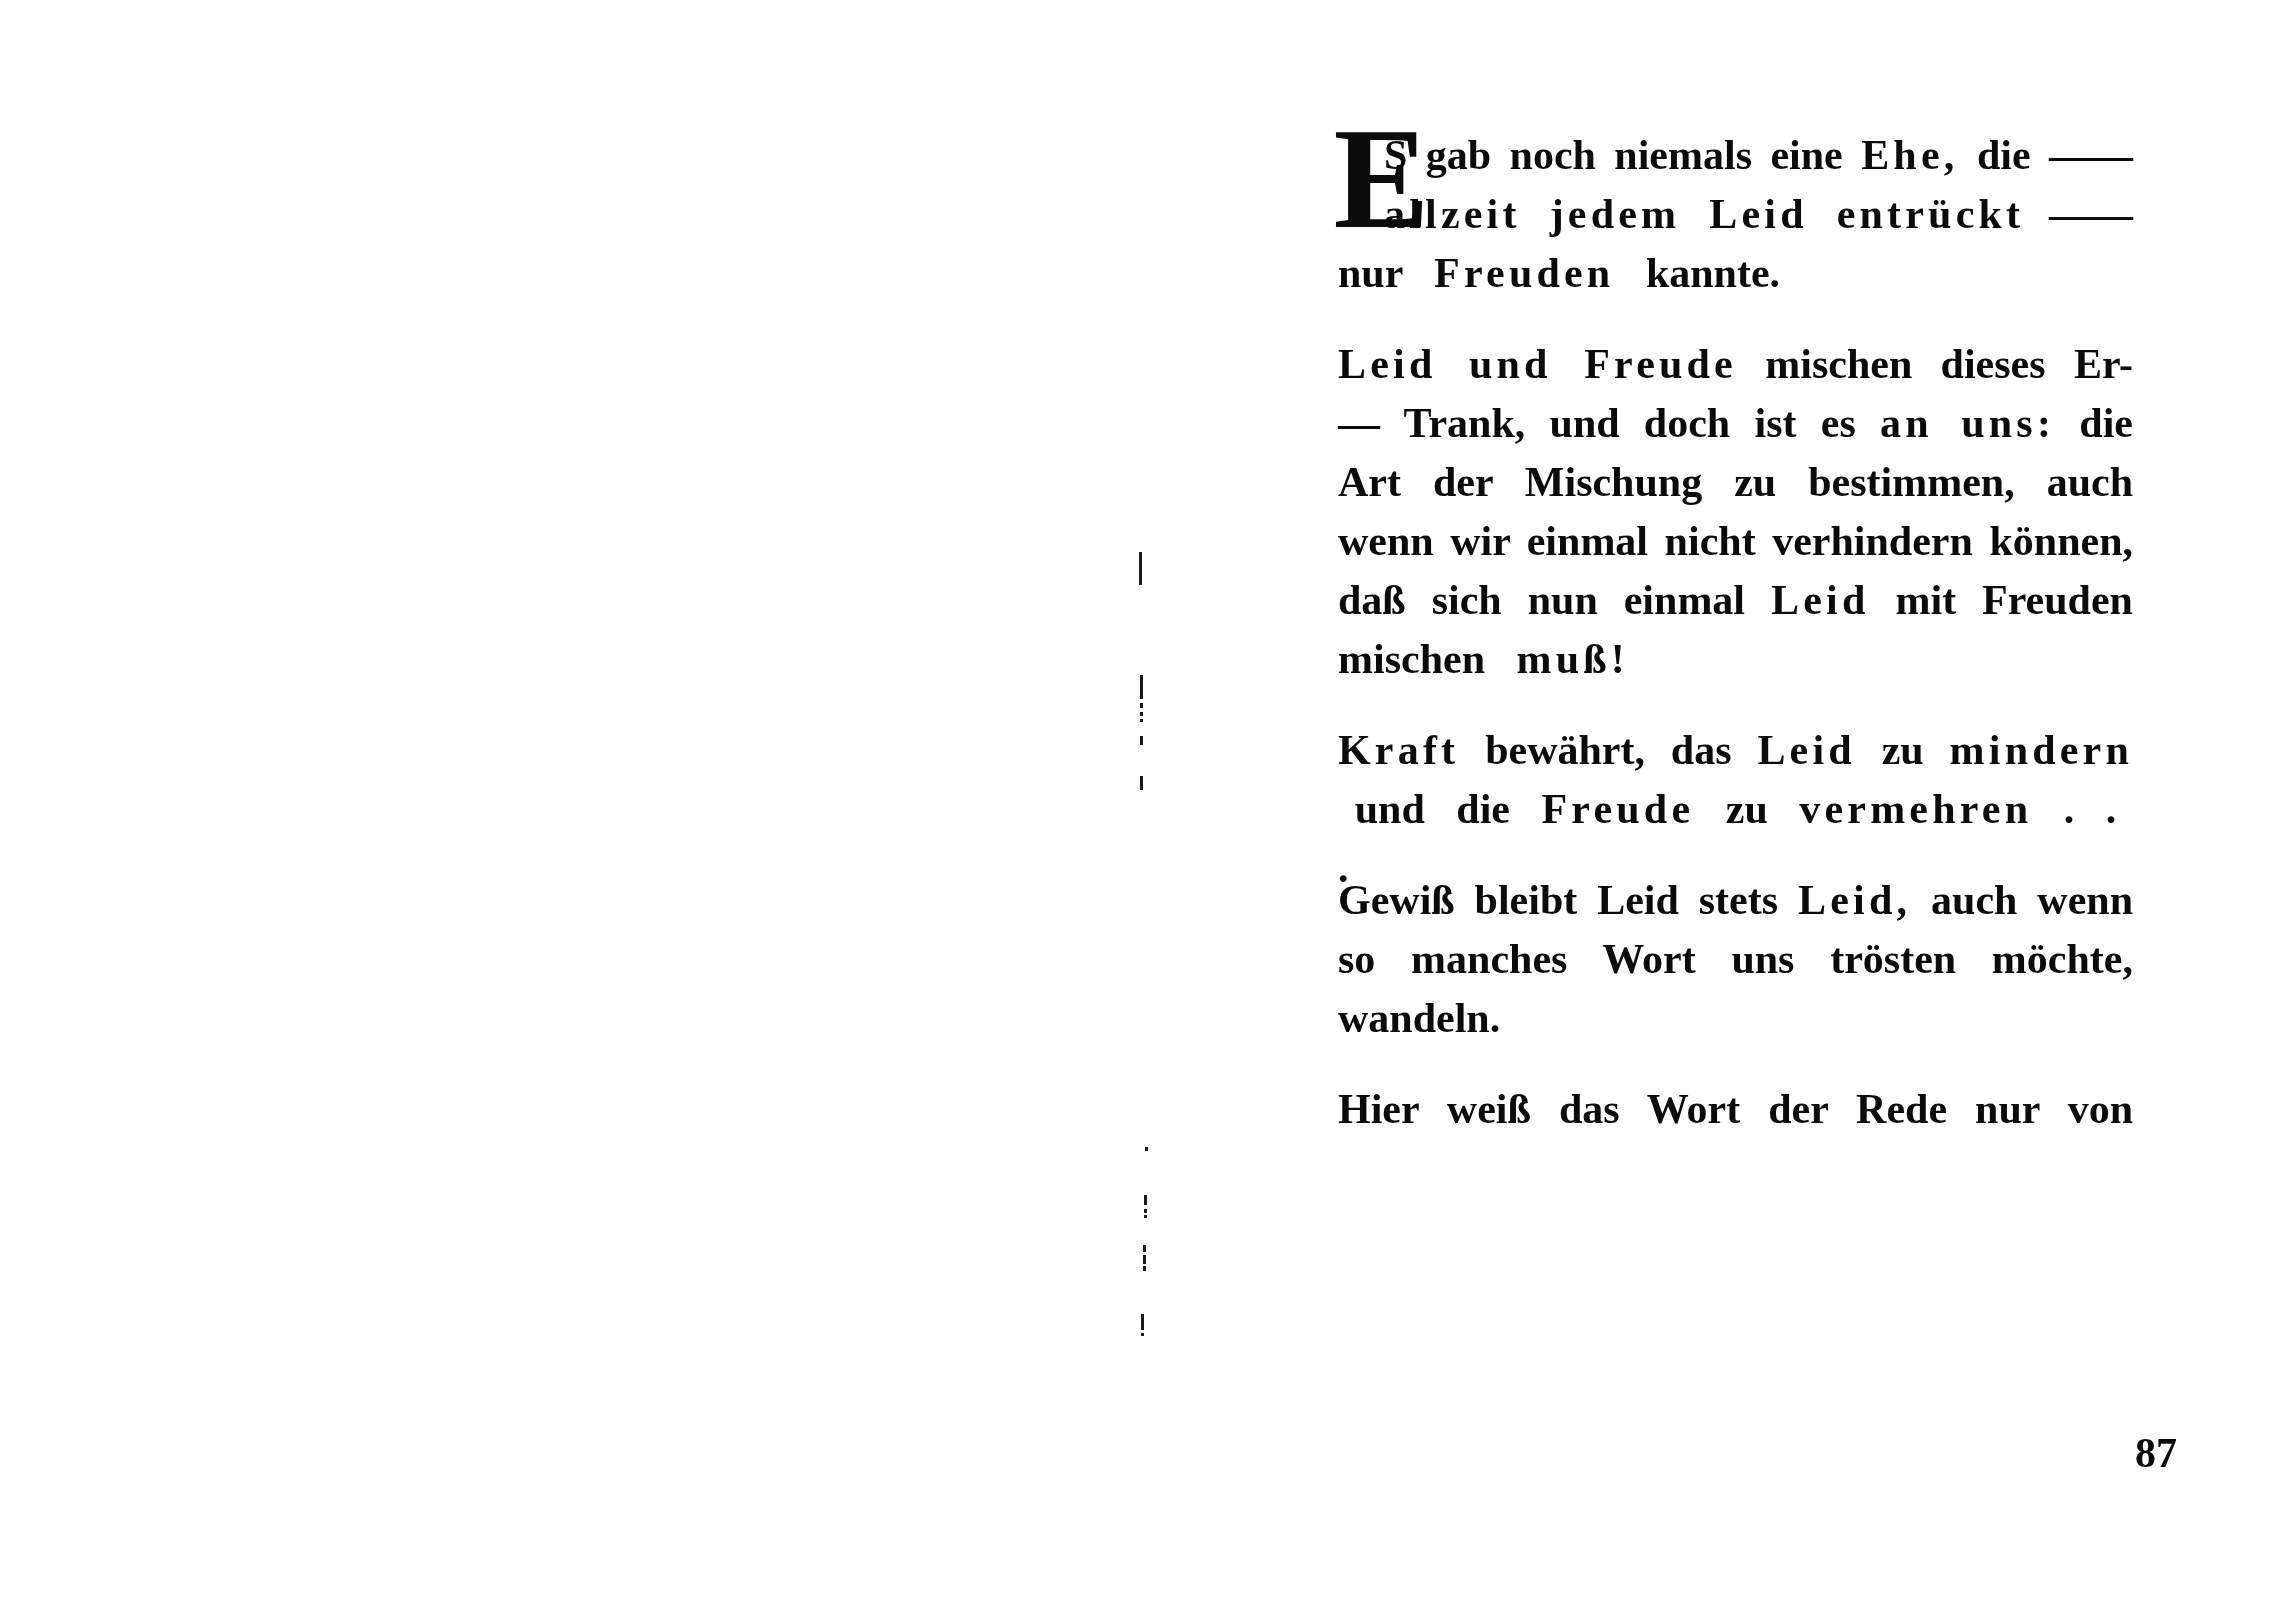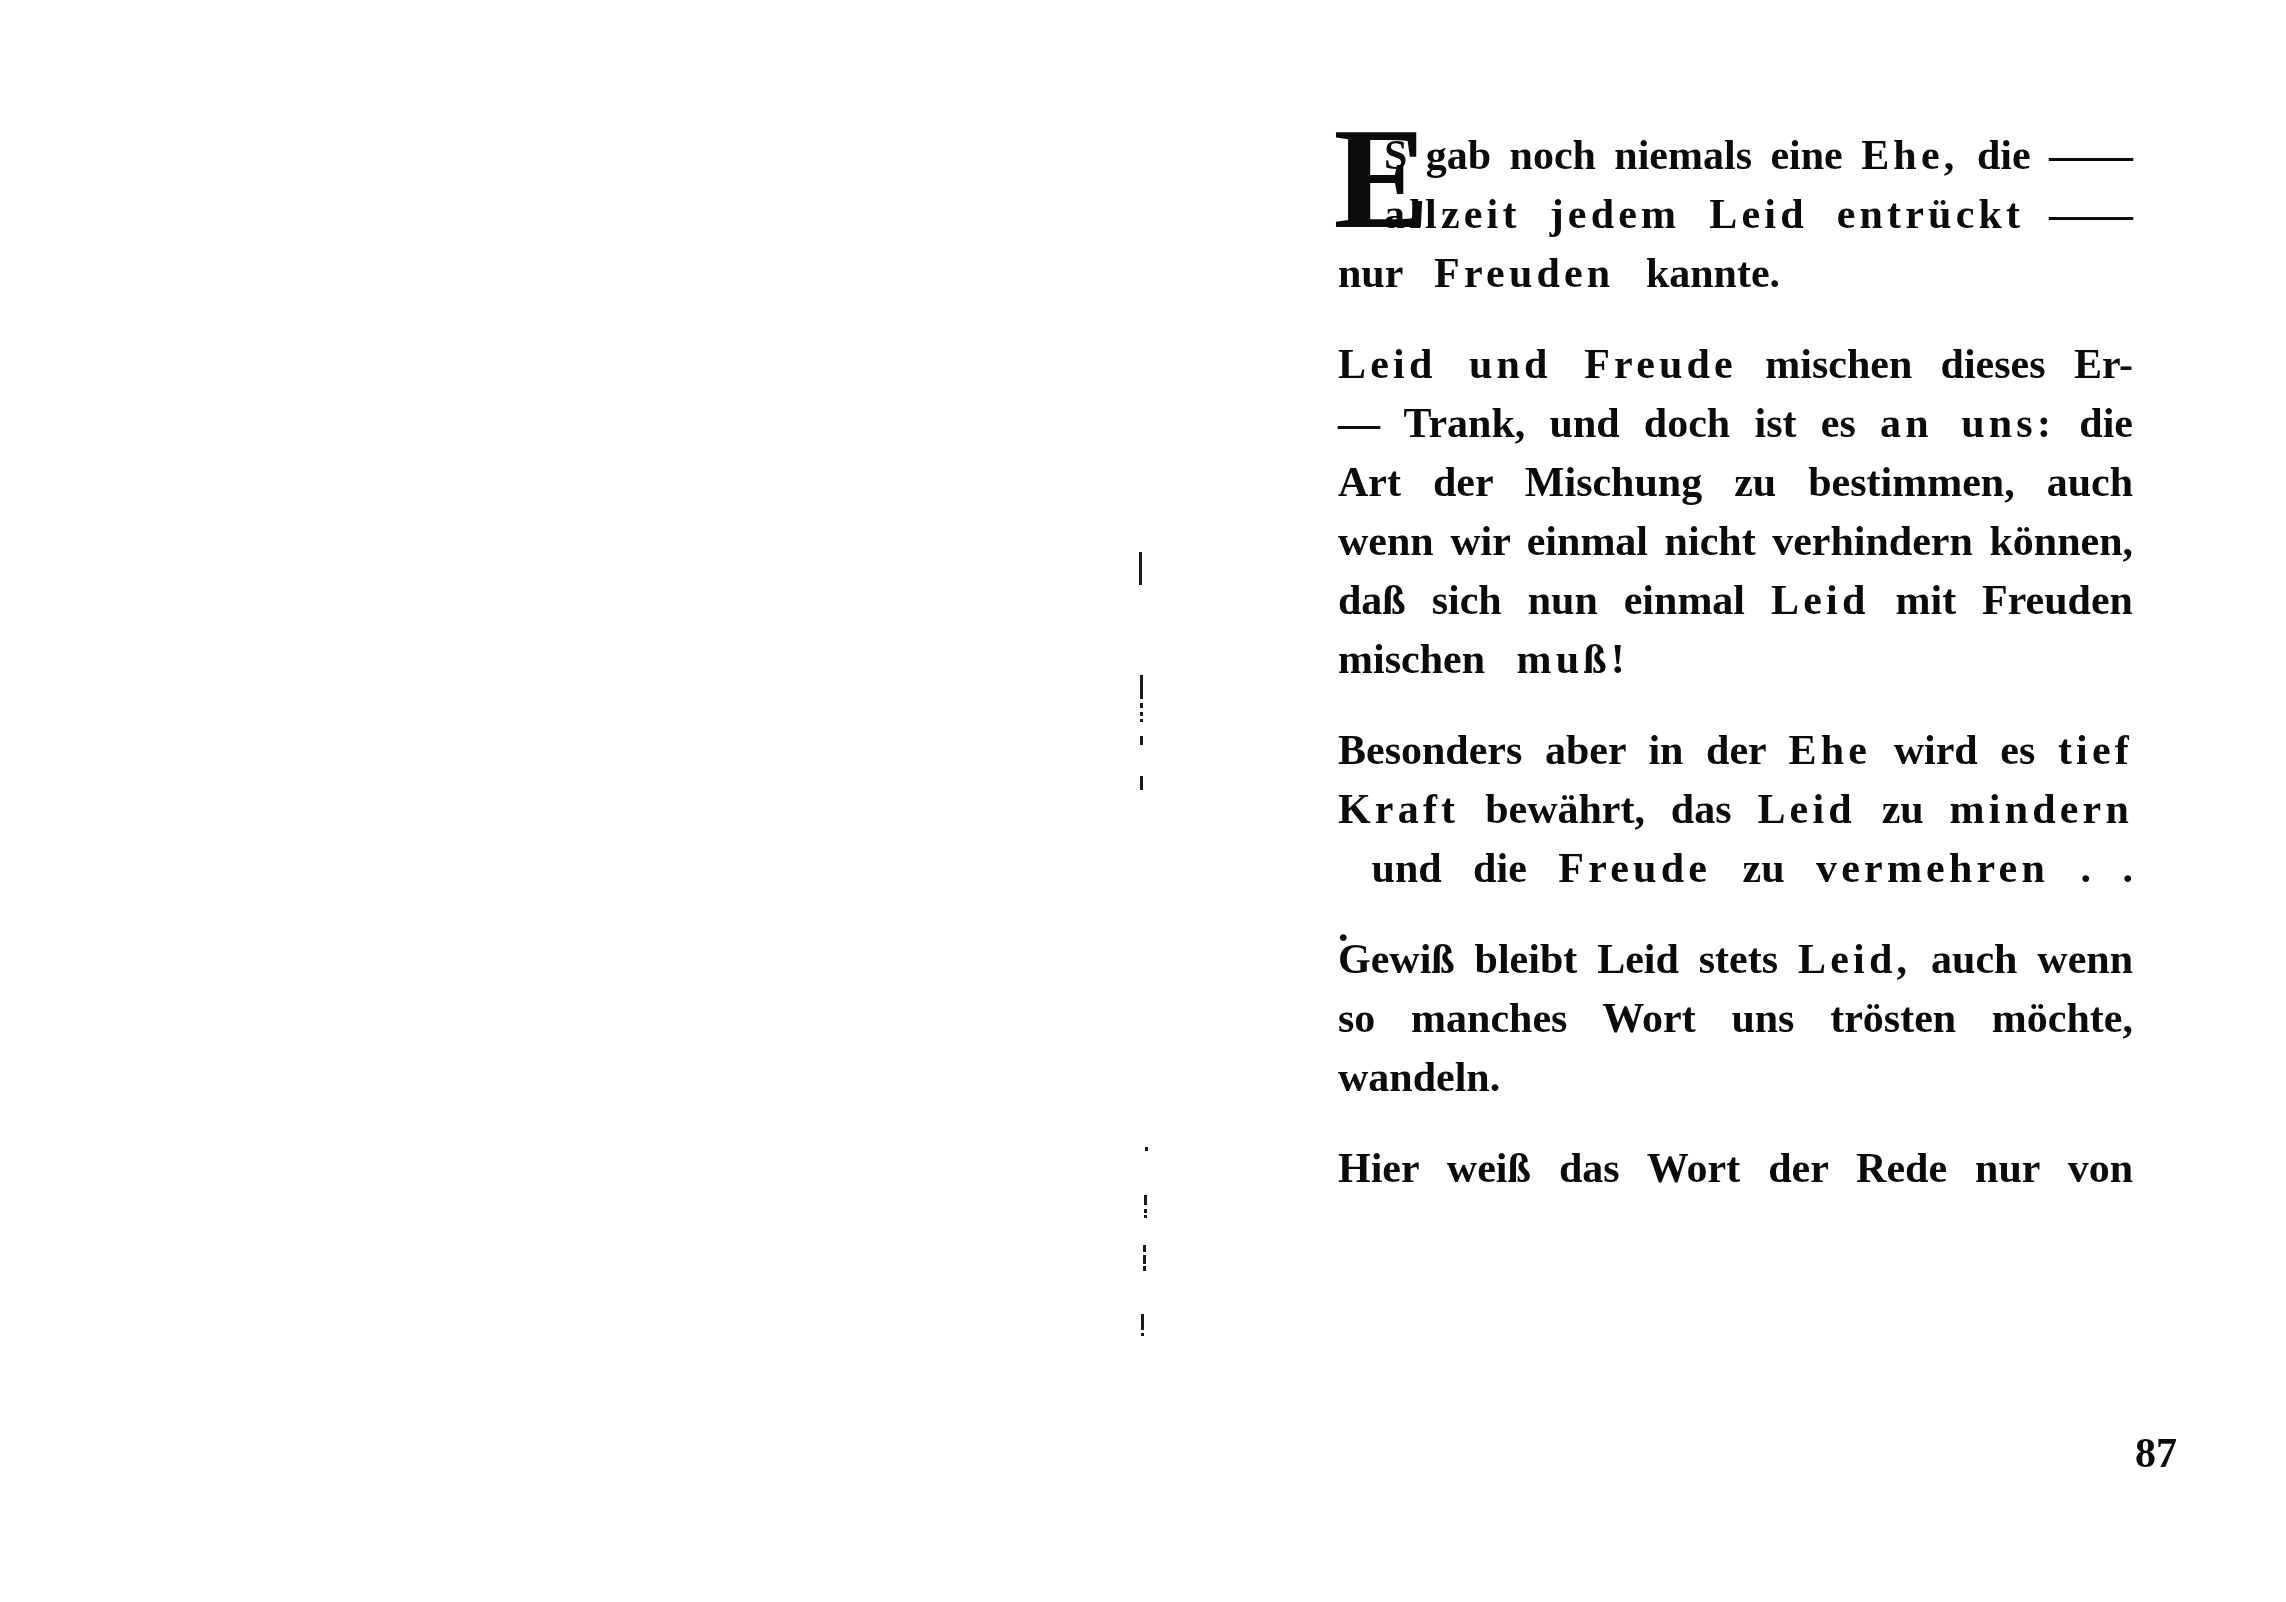--- a/index.html
+++ b/index.html
@@ -35,21 +35,21 @@
     position: relative;
   }
   .line {
     height: 59px;
     text-align: justify;
     text-align-last: justify;
     text-justify: inter-word;
     white-space: normal;
   }
   .line.last {
-    text-align: right;
+    text-align: center;
     text-align-last: left;
     word-spacing: 0.5em;
   }
   .line.indent {
     margin-left: 46px;
   }
   .sp {
     letter-spacing: 0.1em;
   }
   .dropcap {
@@ -105,21 +105,20 @@
       </div>
       <div class="para">
         <div class="line"><span class="sp">Leid und Freude</span><span> mischen dieses Er-</span></div>
         <div class="line"><span>— Trank, und doch ist es </span><span class="sp">an uns:</span><span> die</span></div>
         <div class="line"><span>Art der Mischung zu bestimmen, auch</span></div>
         <div class="line"><span>wenn wir einmal nicht verhindern können,</span></div>
         <div class="line"><span>daß sich nun einmal </span><span class="sp">Leid</span><span> mit Freuden</span></div>
         <div class="line last"><span>mischen </span><span class="sp">muß!</span></div>
       </div>
       <div class="para">
-        <div class="line"><span>Besonders aber in der </span><span class="sp">Ehe</span><span> wird es </span><span class="sp">tief</span></div>
         <div class="line"><span class="sp">Kraft</span><span> bewährt, das </span><span class="sp">Leid</span><span> zu </span><span class="sp">mindern</span></div>
         <div class="line last"><span>und die </span><span class="sp">Freude</span><span> zu </span><span class="sp">vermehren</span><span> . . .</span></div>
       </div>
       <div class="para">
         <div class="line"><span>Gewiß bleibt Leid stets </span><span class="sp">Leid,</span><span> auch wenn</span></div>
         <div class="line"><span>so manches Wort uns trösten möchte,</span></div>
         <div class="line last"><span>wandeln.</span></div>
       </div>
       <div class="para">
         <div class="line"><span>Hier weiß das Wort der Rede nur von</span></div>

